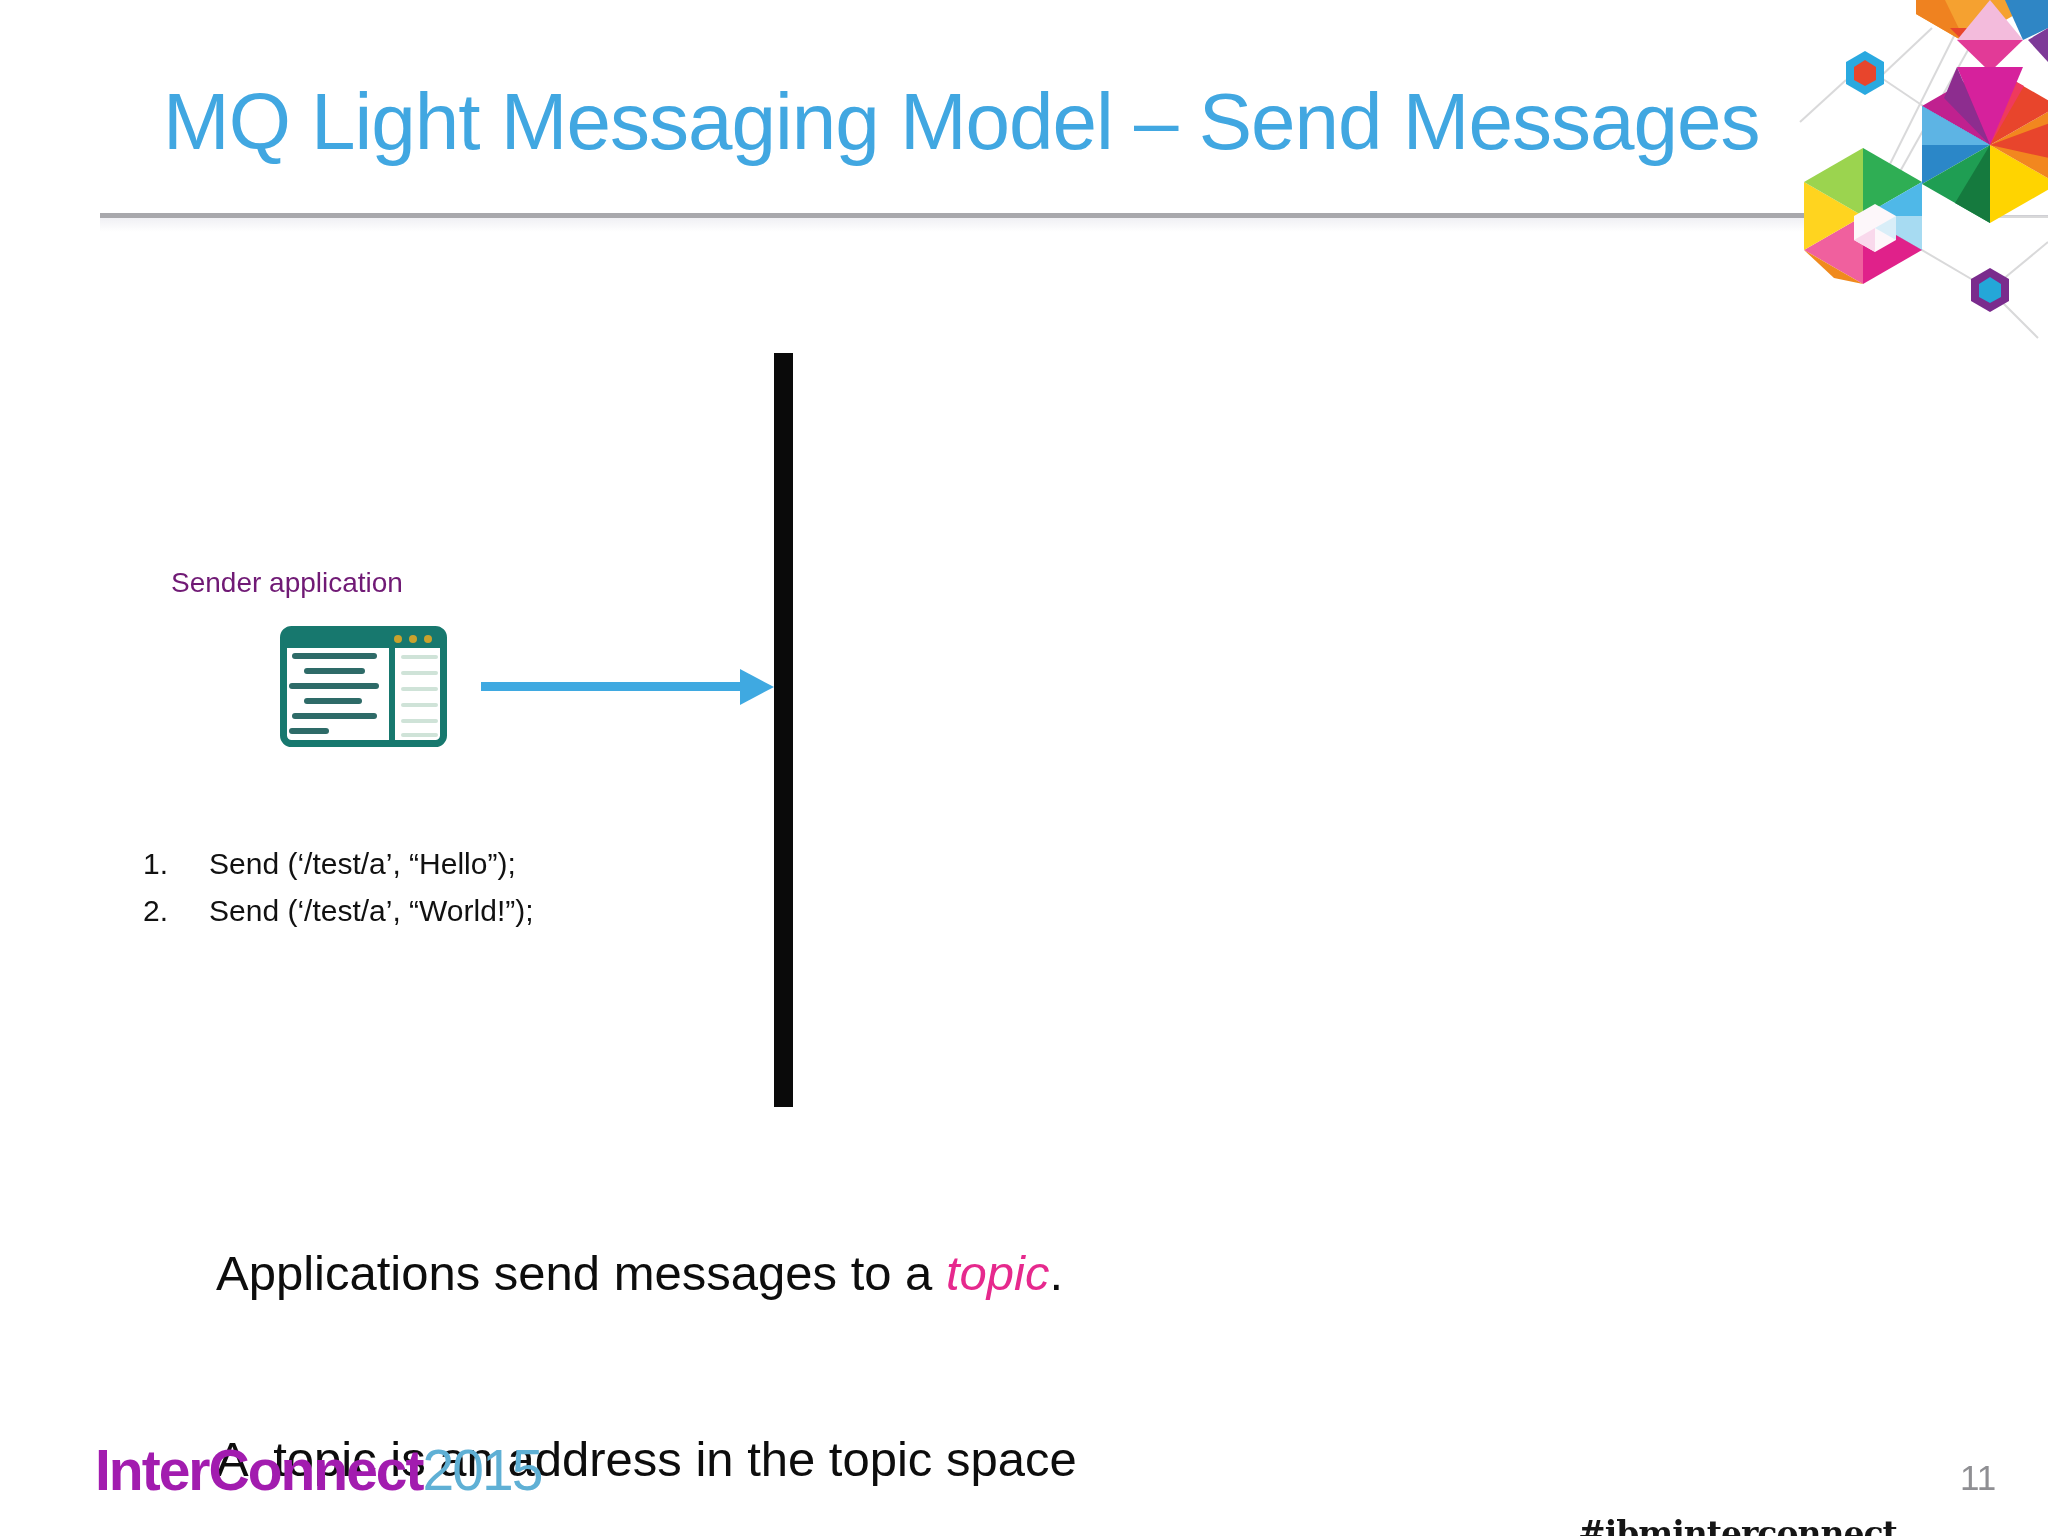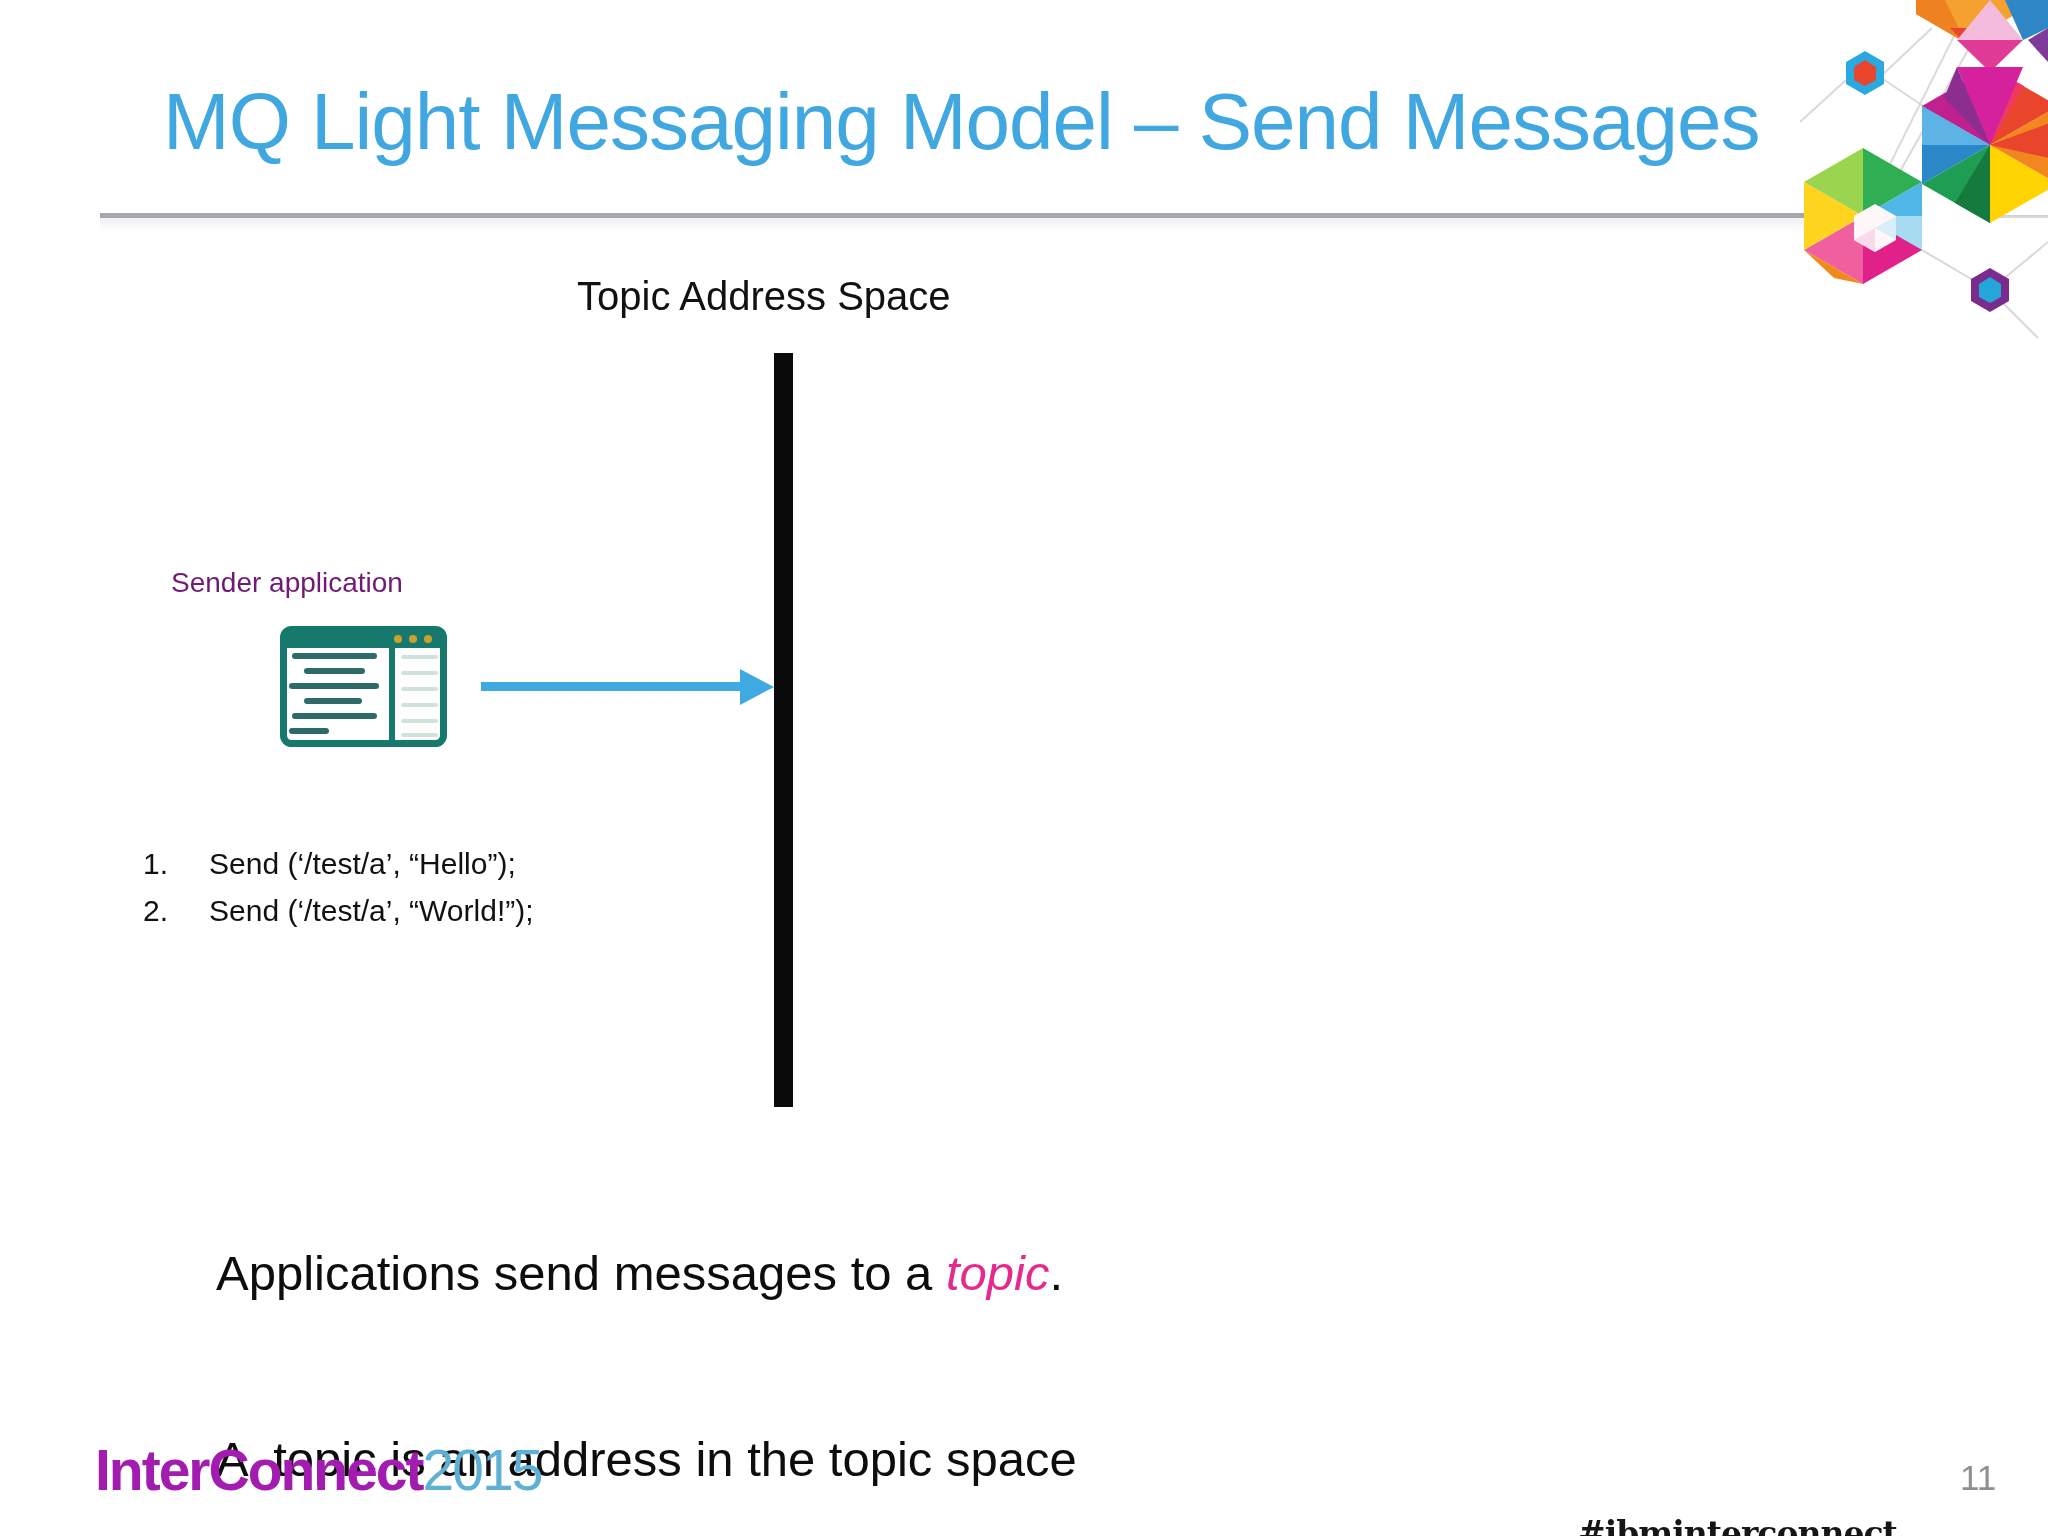--- a/index.html
+++ b/index.html
@@ -173,21 +173,20 @@
     <g>
       <polygon points="1865,51 1884,62 1884,84 1865,95 1846,84 1846,62" fill="#2aa9e0"></polygon>
       <polygon points="1865,60 1876,67 1876,80 1865,86 1854,80 1854,67" fill="#e8452c"></polygon>
     </g>
     <g>
       <polygon points="1990,268 2009,279 2009,301 1990,312 1971,301 1971,279" fill="#7a2b8d"></polygon>
       <polygon points="1990,277 2001,284 2001,297 1990,303 1979,297 1979,284" fill="#24a7d8"></polygon>
     </g>
   </svg>
 
-  <div class="abs topic-label">Topic Address Space</div>
   <div class="abs topic-bar"></div>
 
   <div class="abs sender-label">Sender application</div>
 
   <svg class="abs app-icon" viewBox="0 0 167 121" xmlns="http://www.w3.org/2000/svg">
     <rect x="3.5" y="3.5" width="160" height="114" rx="8" fill="#ffffff" stroke="#17786e" stroke-width="7"></rect>
     <path d="M10 3.5 h147 a7 7 0 0 1 7 7 V22 H3.5 V10.5 a7 7 0 0 1 6.5 -7 Z" fill="#17786e"></path>
     <g fill="#c9a22d">
       <circle cx="118" cy="13" r="4"></circle>
         <circle cx="133" cy="13" r="4"></circle>

